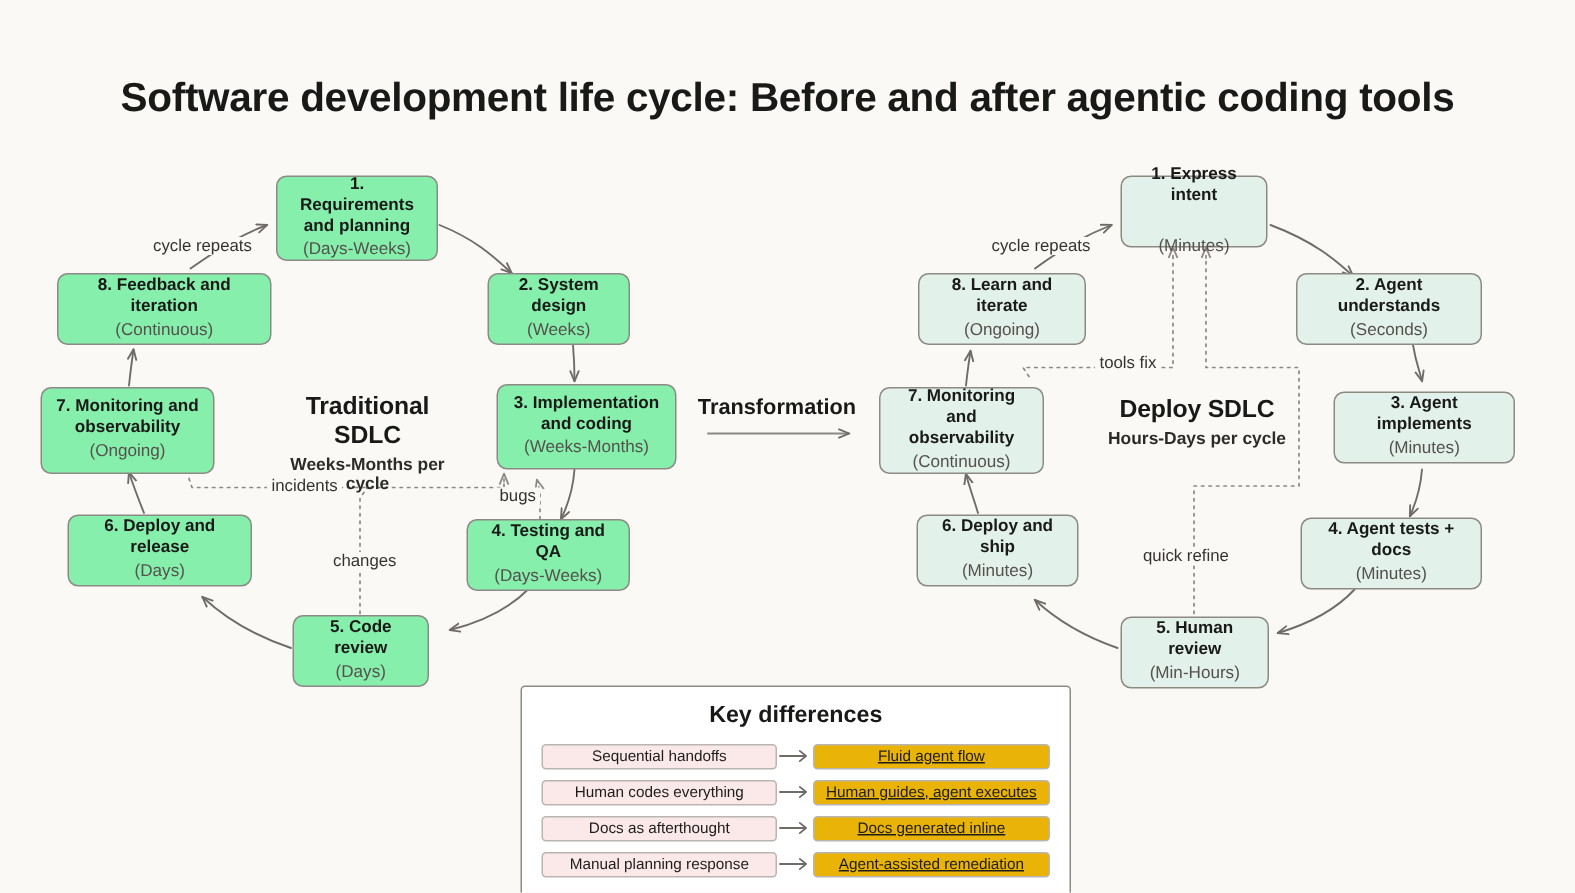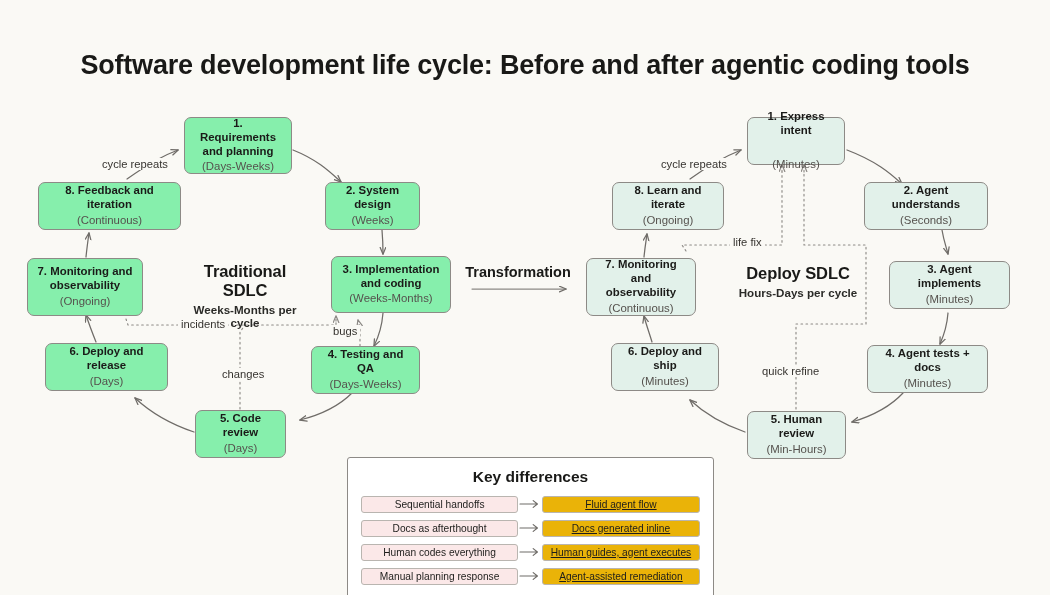--- a/index.html
+++ b/index.html
@@ -245,55 +245,55 @@
     <span class="nl">8. Learn and iterate</span>
     <span class="nd">(Ongoing)</span>
   </div>
 
   <div class="center-label" style="left:723px;top:232px;width:150px;">
     <div class="cl-main">Deploy SDLC</div>
     <div class="cl-sub">Hours-Days per cycle</div>
   </div>
 
   <div class="edge-label" style="left:658px;top:126px;">cycle repeats</div>
-  <div class="edge-label" style="left:730px;top:204px;">life fix</div>
+  <div class="edge-label" style="left:730px;top:204px;">tools fix</div>
   <div class="edge-label" style="left:759px;top:333px;">quick refine</div>
 
   <div class="legend">
     <div class="legend-title">Key differences</div>
     <div class="legend-rows">
 
       <div class="legend-row">
         <div class="chip left">Sequential handoffs</div>
         <div class="chip-arrow">
           <svg width="22" height="10" viewBox="0 0 22 10">
               <path d="M1,5 L18,5 M14.2,1.6 L18.4,5 L14.2,8.4" fill="none" stroke="#6f6c68" stroke-width="1.2" stroke-linecap="round" stroke-linejoin="round"></path>
             </svg>
         </div>
         <div class="chip right">Fluid agent flow</div>
       </div>
 
       <div class="legend-row">
+        <div class="chip left">Human codes everything</div>
+        <div class="chip-arrow">
+          <svg width="22" height="10" viewBox="0 0 22 10">
+              <path d="M1,5 L18,5 M14.2,1.6 L18.4,5 L14.2,8.4" fill="none" stroke="#6f6c68" stroke-width="1.2" stroke-linecap="round" stroke-linejoin="round"></path>
+            </svg>
+        </div>
+        <div class="chip right">Human guides, agent executes</div>
+      </div>
+
+      <div class="legend-row">
         <div class="chip left">Docs as afterthought</div>
         <div class="chip-arrow">
           <svg width="22" height="10" viewBox="0 0 22 10">
               <path d="M1,5 L18,5 M14.2,1.6 L18.4,5 L14.2,8.4" fill="none" stroke="#6f6c68" stroke-width="1.2" stroke-linecap="round" stroke-linejoin="round"></path>
             </svg>
         </div>
         <div class="chip right">Docs generated inline</div>
-      </div>
-
-      <div class="legend-row">
-        <div class="chip left">Human codes everything</div>
-        <div class="chip-arrow">
-          <svg width="22" height="10" viewBox="0 0 22 10">
-              <path d="M1,5 L18,5 M14.2,1.6 L18.4,5 L14.2,8.4" fill="none" stroke="#6f6c68" stroke-width="1.2" stroke-linecap="round" stroke-linejoin="round"></path>
-            </svg>
-        </div>
-        <div class="chip right">Human guides, agent executes</div>
       </div>
 
       <div class="legend-row">
         <div class="chip left">Manual planning response</div>
         <div class="chip-arrow">
           <svg width="22" height="10" viewBox="0 0 22 10">
               <path d="M1,5 L18,5 M14.2,1.6 L18.4,5 L14.2,8.4" fill="none" stroke="#6f6c68" stroke-width="1.2" stroke-linecap="round" stroke-linejoin="round"></path>
             </svg>
         </div>
         <div class="chip right">Agent-assisted remediation</div>

